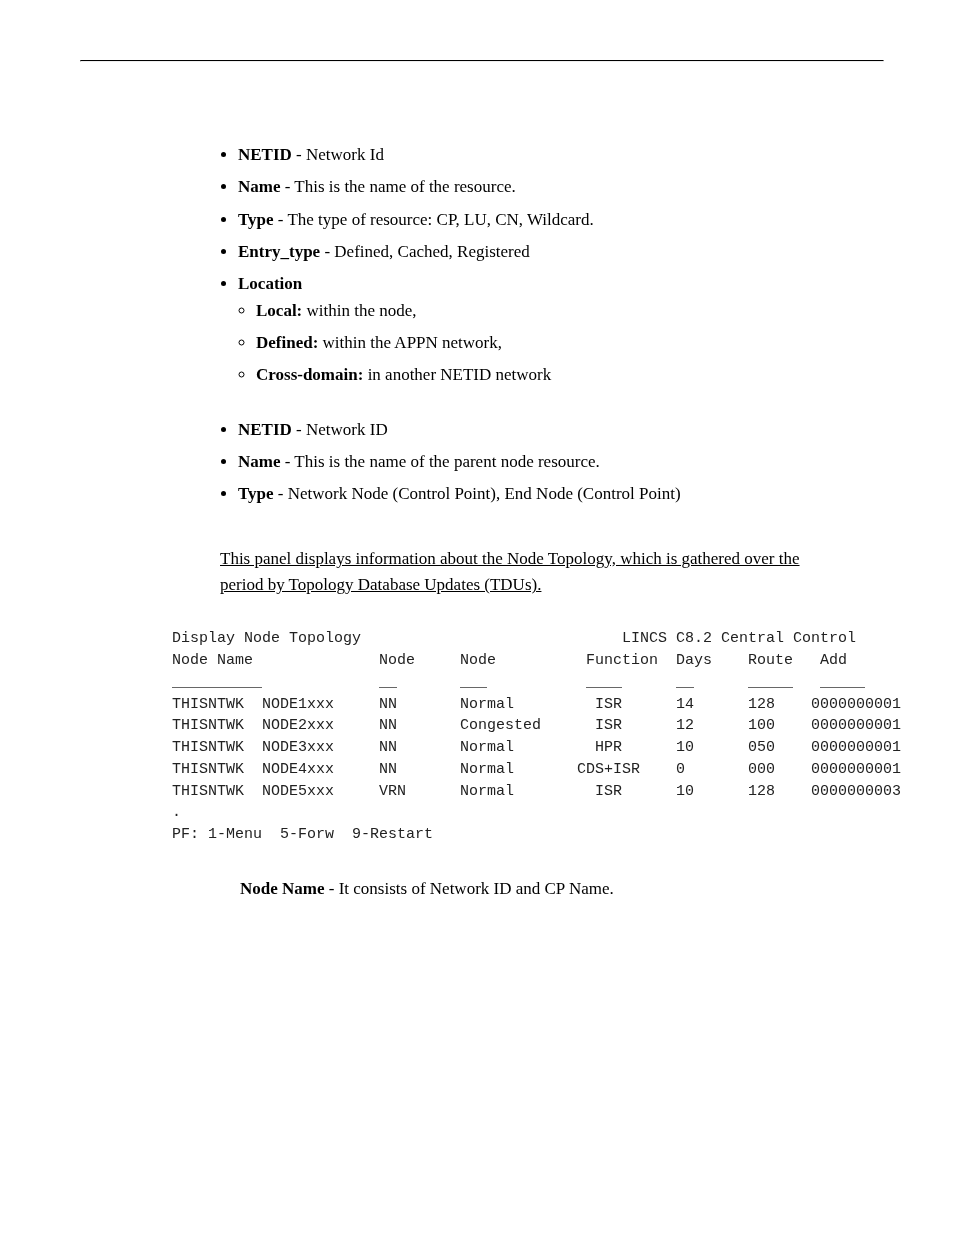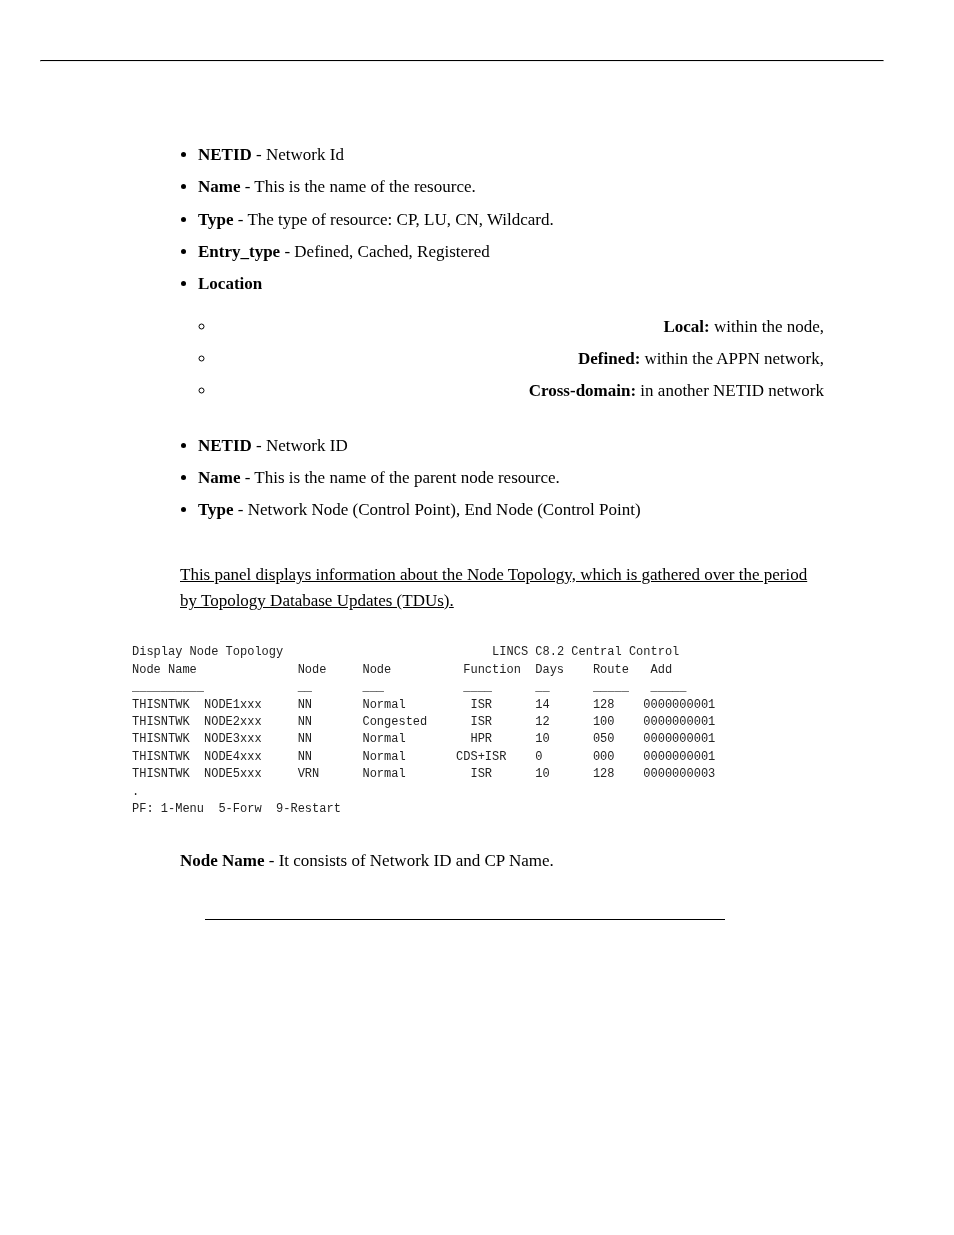--- a/index.html
+++ b/index.html
@@ -6,21 +6,21 @@
     margin: 0;
     padding: 0;
     background: #fff;
     font-family: "Times New Roman", Times, serif;
     color: #000;
   }
   .page {
     width: 954px;
     height: 920px;
     box-sizing: border-box;
-    padding: 60px 70px 60px 40px;
+    padding: 60px 70px 60px 80px;
     position: relative;
   }
   .header-rule {
     border-top: 1px solid #000;
     margin: 0;
   }
   .content {
     margin-top: 80px;
     margin-left: 140px;
     margin-right: 60px;
@@ -28,47 +28,47 @@
     line-height: 1.55;
   }
   ul {
     margin: 0;
     padding-left: 18px;
   }
   ul li {
     margin-bottom: 6px;
   }
   ul ul {
-    margin-top: 16px;
-    text-align: right;
+    margin-top: 0;
   }
   .def-bold {
     font-weight: bold;
   }
   .para {
     margin-top: 38px;
     margin-bottom: 2px;
     text-decoration: underline;
   }
   .para2 {
     margin-top: 2px;
     margin-bottom: 0;
   }
   .terminal {
     font-family: "Courier New", Courier, monospace;
-    font-size: 12px;
+    font-size: 15px;
     white-space: pre;
     line-height: 1.45;
     margin-top: 30px;
     margin-left: -48px; 
     margin-right: 0;
     color: #222;
   }
   .desc-block {
     margin-top: 30px;
+    margin-left: 20px;
   }
   .desc-block p {
     margin: 2px 0;
   }
   table.box {
     border-collapse: collapse;
     margin-top: 44px;
     margin-left: 25px;
     margin-right: auto;
     width: 520px;

